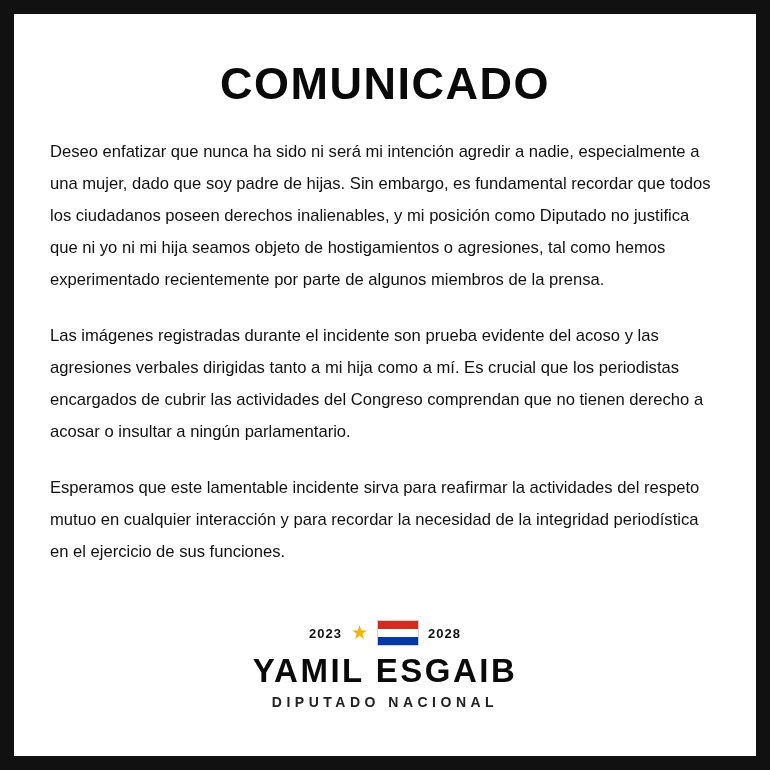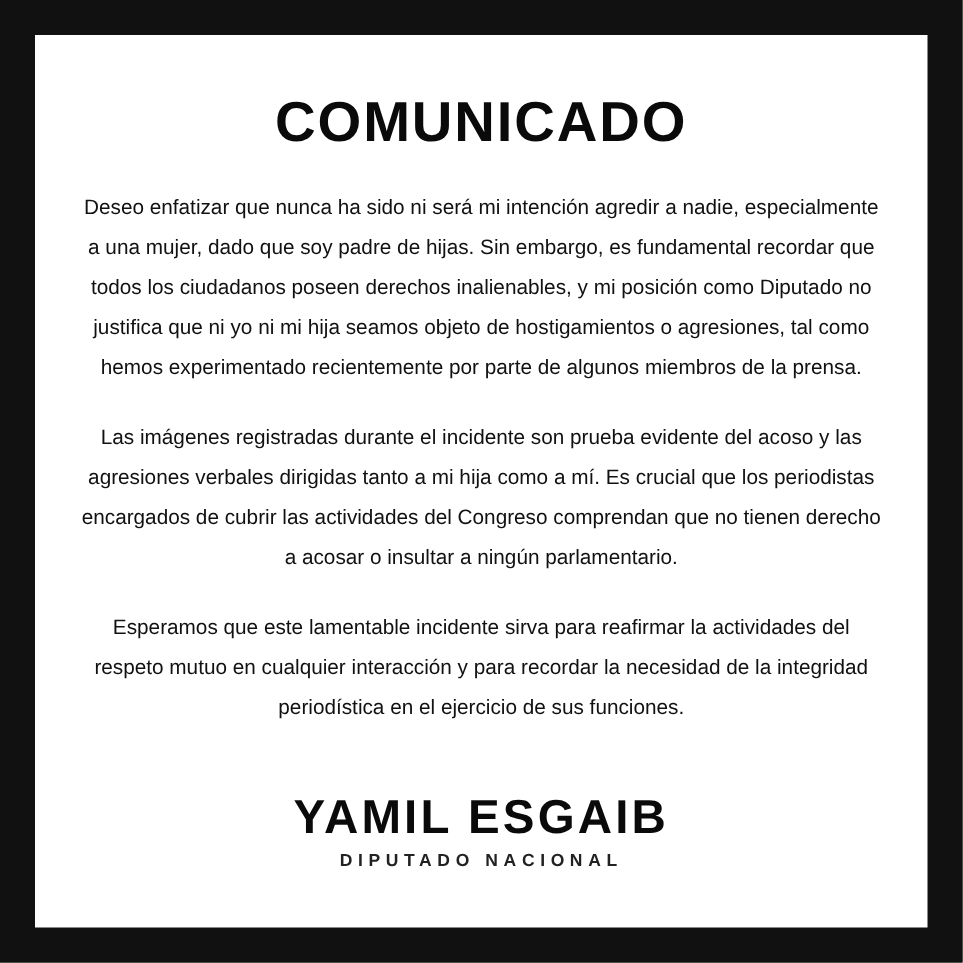--- a/index.html
+++ b/index.html
@@ -13,21 +13,21 @@
     font-family: "Liberation Sans", sans-serif;
     overflow: hidden;
   }
   .poster {
     position: absolute;
     left: 0; top: 0;
     width: 770px;
     height: 770px;
     background: #111111;
     box-sizing: border-box;
-    padding: 28px;
+    padding: 14px;
   }
   .inner-frame {
     width: 100%;
     height: 100%;
     background: #ffffff;
     box-sizing: border-box;
     padding: 26px 30px 20px 30px;
     display: flex;
     flex-direction: column;
   }
@@ -39,21 +39,20 @@
     color: #0a0a0a;
     margin: 18px 0 26px 0;
     font-family: "Liberation Sans", sans-serif;
   }
   .body-text {
     flex: 1 1 auto;
     color: #111111;
     font-size: 16.6px;
     line-height: 1.93;
     padding: 0 6px;
-    text-align: center;
   }
   .para {
     margin: 0 0 24px 0;
   }
   .para:last-child {
     margin-bottom: 0;
   }
   .signature {
     margin-top: auto;
     padding-bottom: 26px;
@@ -89,21 +88,21 @@
   }
   .flag span {
     display: block;
     width: 100%;
     height: 33.33%;
   }
   .flag .red { background: #d52b1e; }
   .flag .white { background: #ffffff; }
   .flag .blue { background: #0038a8; }
   .sig-name {
-    font-size: 38px;
+    font-size: 33px;
     font-weight: bold;
     letter-spacing: 2.5px;
     color: #0a0a0a;
     margin: 2px 0 4px 0;
   }
   .sig-role {
     font-size: 14px;
     letter-spacing: 4.5px;
     color: #222222;
     font-weight: bold;
@@ -117,18 +116,28 @@
 
     <div class="title">COMUNICADO</div>
 
     <div class="body-text">
       <p class="para">Deseo enfatizar que nunca ha sido ni será mi intención agredir a nadie, especialmente a una mujer, dado que soy padre de hijas.  Sin embargo, es fundamental recordar que todos los ciudadanos poseen derechos inalienables, y mi posición como Diputado no justifica que ni yo ni mi hija seamos objeto de hostigamientos o agresiones, tal como hemos experimentado recientemente por parte de algunos miembros de la prensa.</p>
       <p class="para">Las imágenes registradas durante el incidente son prueba evidente del acoso y las agresiones verbales dirigidas tanto a mi hija como a mí. Es crucial que los periodistas encargados de cubrir las actividades del Congreso comprendan que no tienen derecho a acosar o insultar a ningún parlamentario.</p>
       <p class="para">Esperamos que este lamentable incidente sirva para reafirmar la actividades del respeto mutuo en cualquier interacción y para recordar la necesidad de la integridad periodística en el ejercicio de sus funciones.</p>
     </div>
 
     <div class="signature">
+      <div class="sig-top">
+        <span class="sig-year">2023</span>
+        <span class="star">★</span>
+        <span class="flag">
+          <span class="red"></span>
+          <span class="white"></span>
+          <span class="blue"></span>
+        </span>
+        <span class="sig-year">2028</span>
+      </div>
       <div class="sig-name">YAMIL ESGAIB</div>
       <div class="sig-role">DIPUTADO NACIONAL</div>
     </div>
 
   </div>
 </div>
 
 </body></html>

